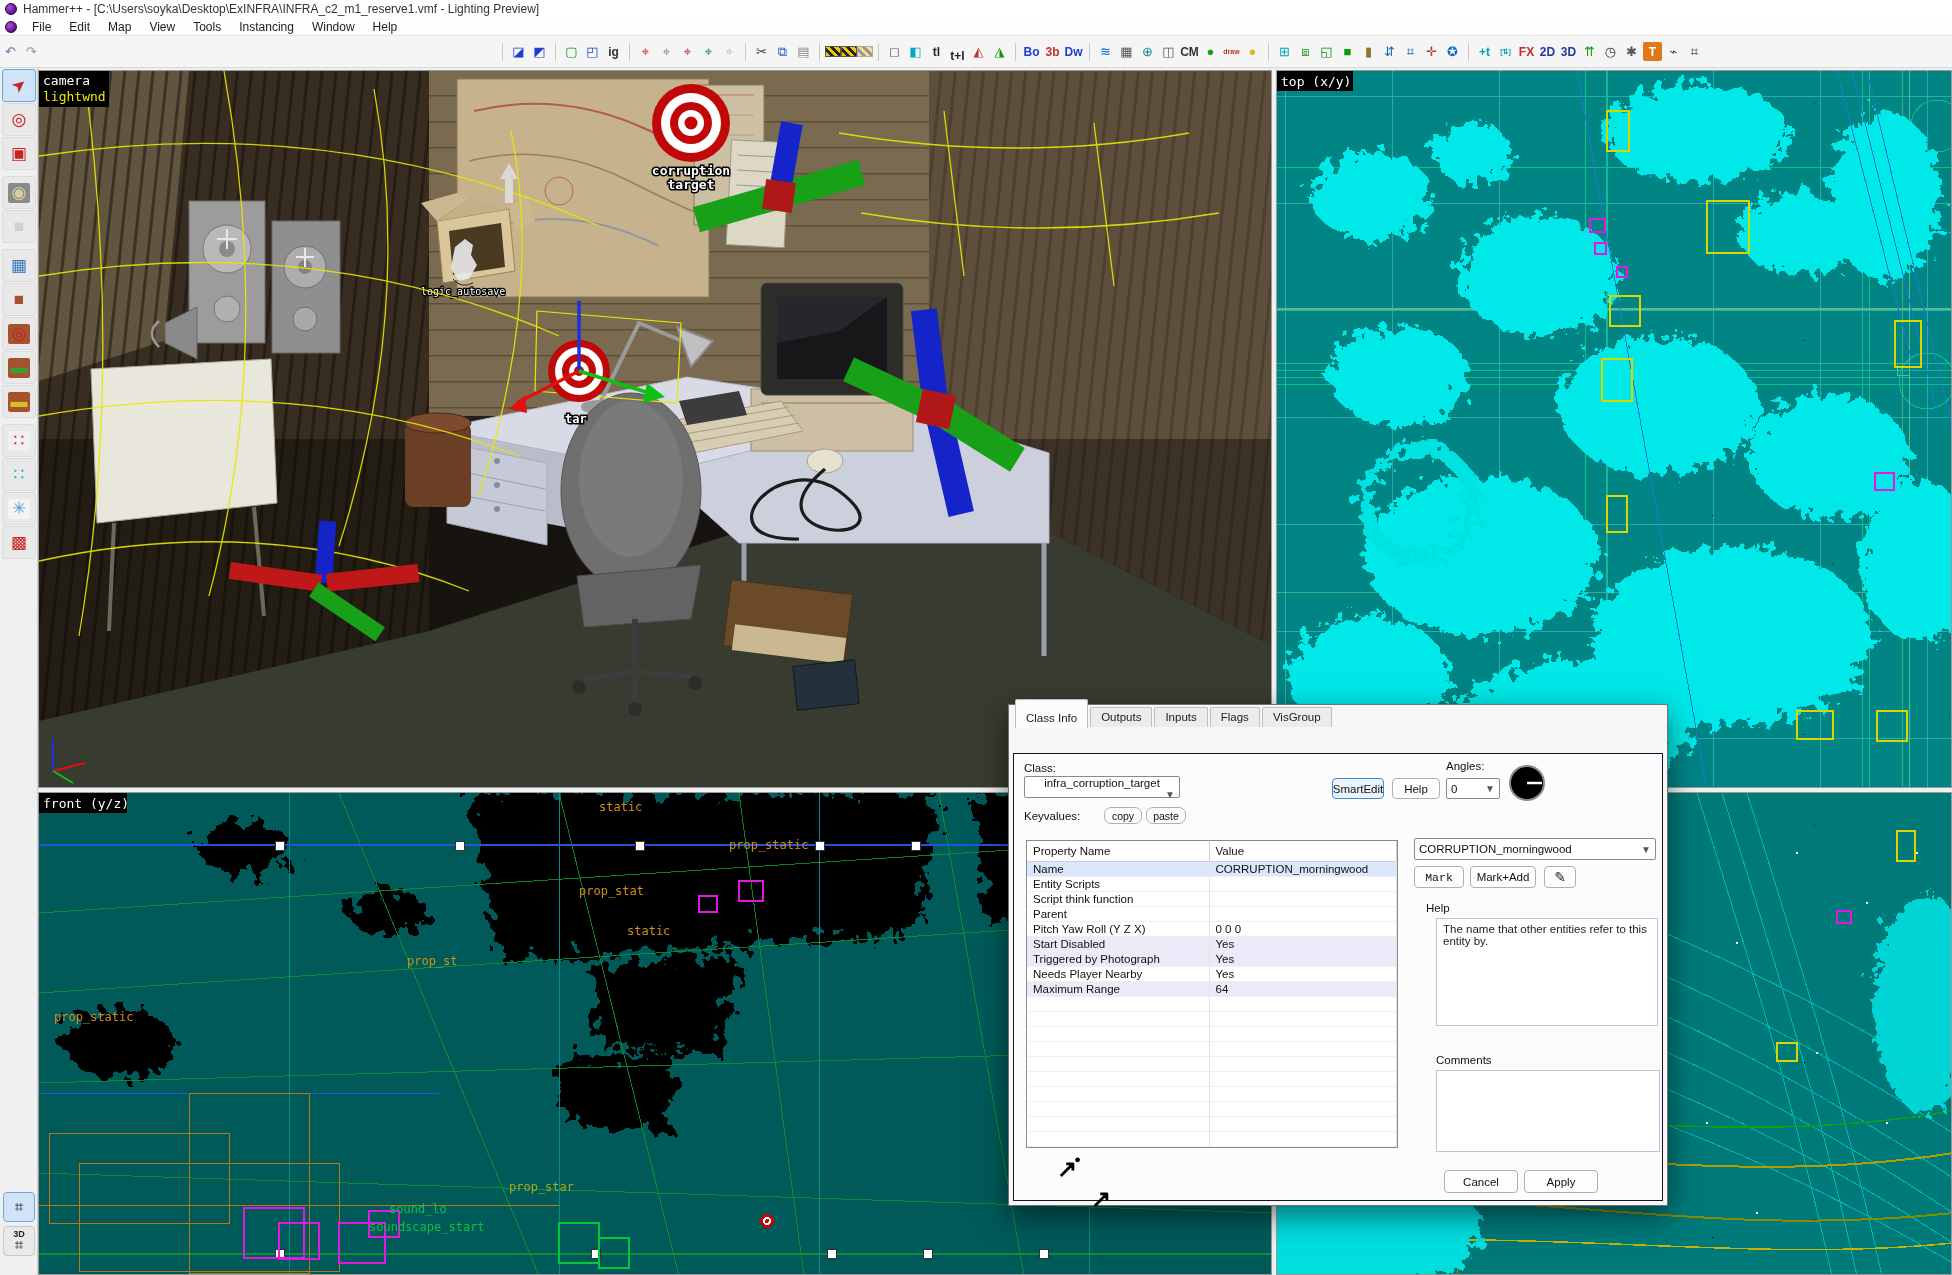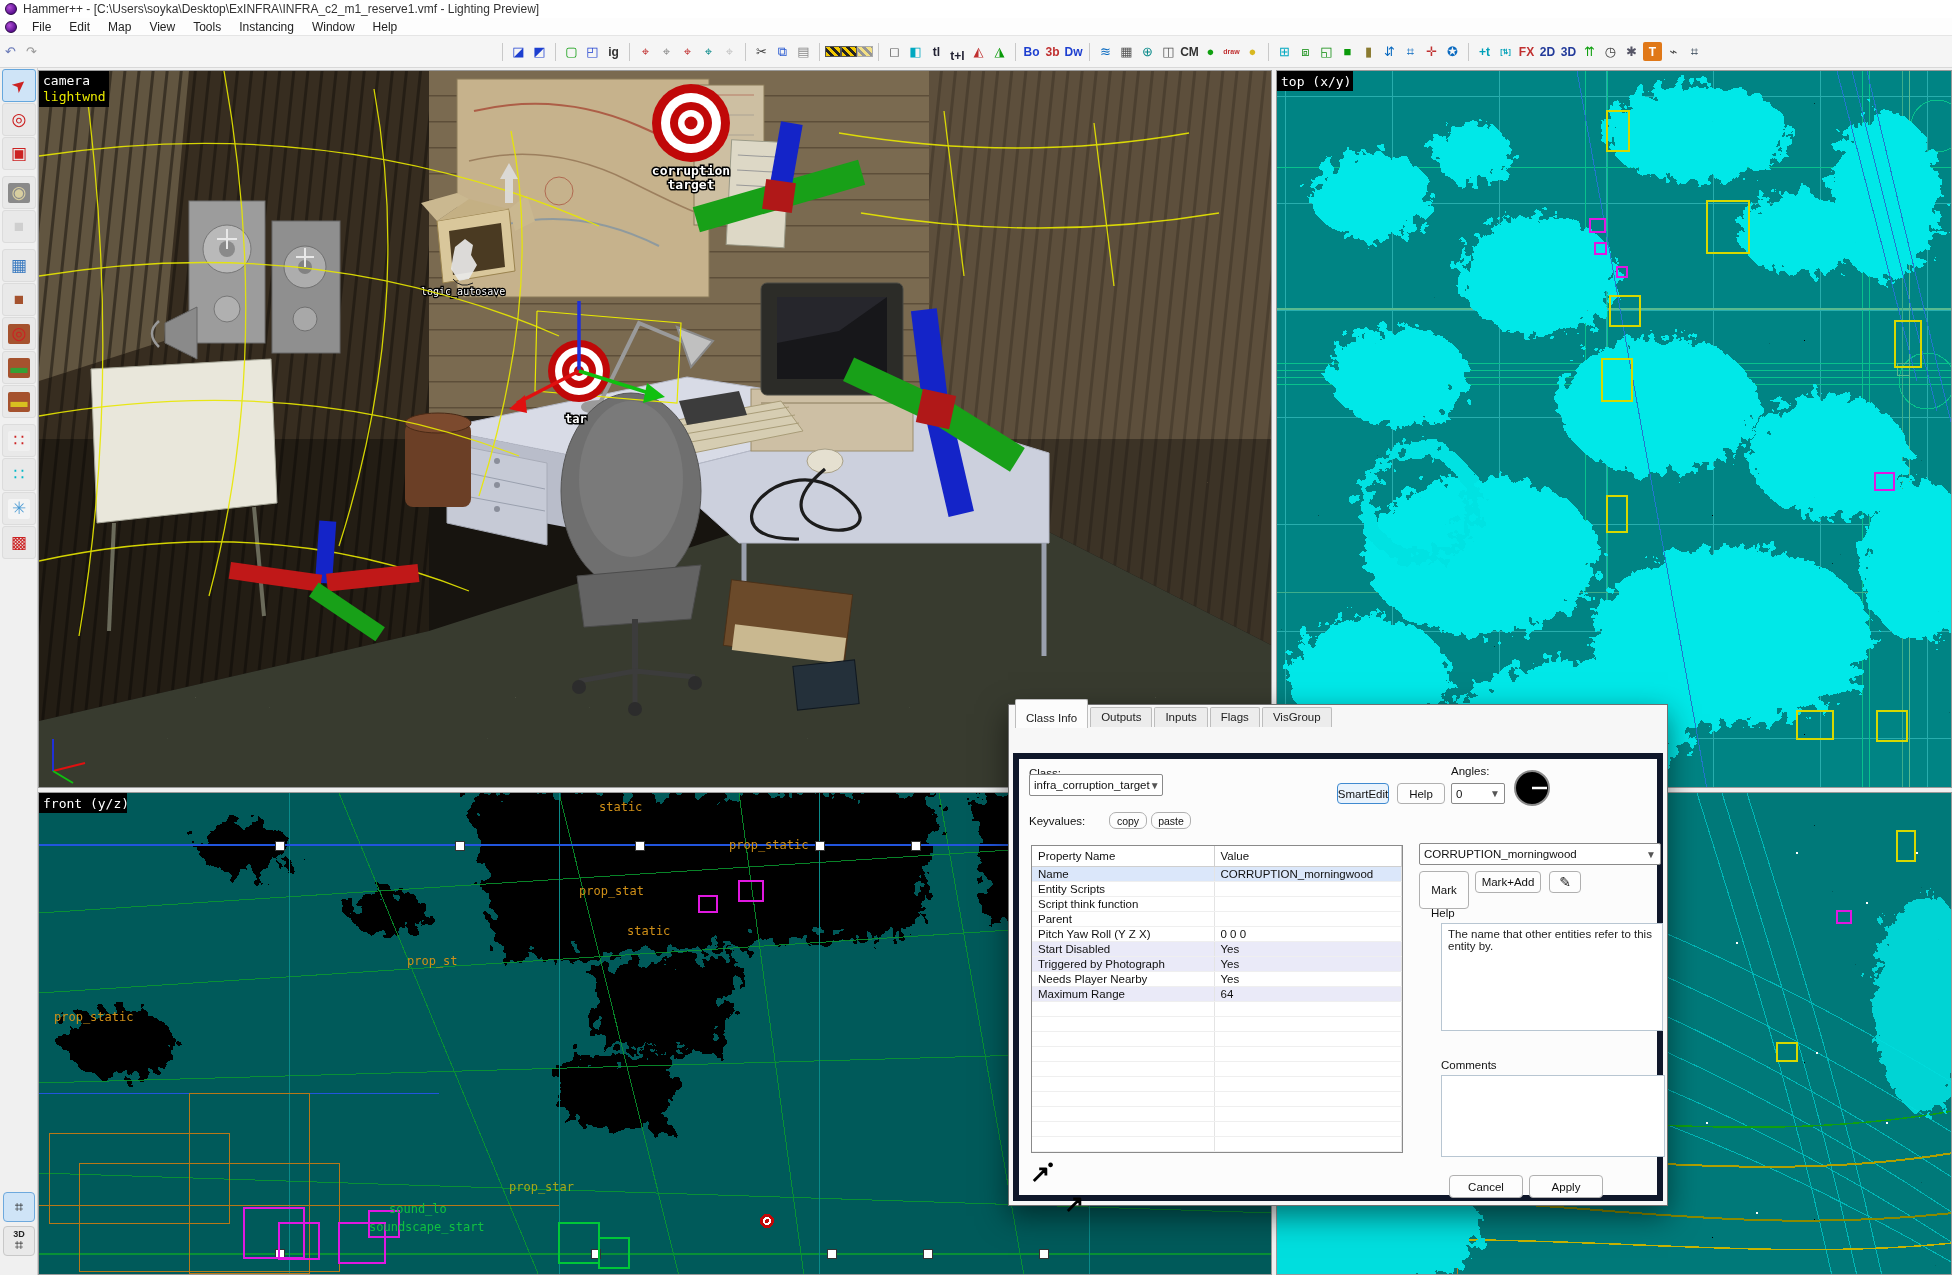--- a/index.html
+++ b/index.html
@@ -58,21 +58,21 @@
     font-size:12px; color:#111; z-index:20; }
   #dlg-title { height:26px; background:#fff; display:flex; align-items:center; padding:0 10px;
     font-size:12px; color:#111; }
   #dlg-close { margin-left:auto; width:22px; height:22px; display:flex; align-items:center;
     justify-content:center; font-size:16px; color:#333; }
   #dlg-tabs { display:flex; padding-left:6px; height:22px; align-items:flex-end; }
   .tab { padding:3px 10px 4px; border:1px solid #bdbdbd; border-bottom:none; background:#ececec;
     font-size:11.5px; margin-right:2px; border-radius:2px 2px 0 0; color:#222;}
   .tab.active { background:#fcfcfc; position:relative; top:1px; padding-top:12px; }
   #dlg-page { position:absolute; left:4px; right:4px; top:48px; bottom:4px; background:#fcfcfc;
-    border:6px solid #0f172a; }
+    border:1px solid #0f172a;padding-left:32px; }
   .abs { position:absolute; }
   .lbl { font-size:11.5px; color:#111; }
   .combo { background:#fff; border:1px solid #8a8a8a; border-radius:2px; display:flex;
     align-items:center; padding:0 4px; font-size:11.5px; height:22px; color:#111; }
   .combo .chev { margin-left:auto; color:#555; font-size:10px; }
   .btn { background:#fdfdfd; border:1px solid #b0b0b0; border-radius:4px; display:flex;
     align-items:center; justify-content:center; font-size:11.5px; color:#111; }
   .btn.accent { border:1px solid #3f8ad0; background:#eaf3fc; }
   .pill { border-radius:7px; font-size:10.5px; height:17px; }
   #propgrid { border:1px solid #8a8a8a; background:#fff; overflow:hidden; }
@@ -717,21 +717,21 @@
   <div id="dlg">
     <div id="dlg-tabs">
         <span class="tab active">Class Info</span>
         <span class="tab">Outputs</span>
         <span class="tab">Inputs</span>
         <span class="tab">Flags</span>
         <span class="tab">VisGroup</span>
       </div>
     <div id="dlg-page">
       <span class="abs lbl" style="left:10px; top:8px;">Class:</span>
-      <div class="abs combo" style="left:10px; top:15px; width:134px;">
+      <div class="abs combo" style="left:10px; top:22px; width:156px;flex-direction:column;">
         <span>infra_corruption_target</span>
         <span class="chev">▼</span>
       </div>
       <div class="abs btn accent" style="left:318px; top:24px; width:52px; height:21px;">
         <span>SmartEdit</span>
       </div>
       <div class="abs btn" style="left:378px; top:24px; width:48px; height:21px;">
         <span>Help</span>
       </div>
       <span class="abs lbl" style="left:432px; top:6px;">Angles:</span>
@@ -843,21 +843,21 @@
             </tbody>
         </table>
       </div>
       <span class="abs blkicon" style="left:6px; top:400px;">↗<span class="dot">●</span></span>
       <span class="abs blkicon" style="left:40px; top:400px;">↗</span>
 
       <div class="abs combo" style="left:400px; top:84px; width:242px;">
         <span>CORRUPTION_morningwood</span>
         <span class="chev">▼</span>
       </div>
-      <div class="abs btn" style="left:400px; top:112px; width:50px; height:38px;">
+      <div class="abs btn" style="left:400px; top:112px; width:50px; height:22px;font-family:Liberation Mono, monospace;">
         <span>Mark</span>
       </div>
       <div class="abs btn" style="left:456px; top:112px; width:66px; height:22px;">
         <span>Mark+Add</span>
       </div>
       <div class="abs btn" style="left:530px; top:112px; width:32px; height:22px; font-size:14px;">
         <span>✎</span>
       </div>
       <span class="abs lbl" style="left:412px; top:148px;">Help</span>
       <div class="abs box" style="left:422px; top:164px; width:222px; height:108px;">

